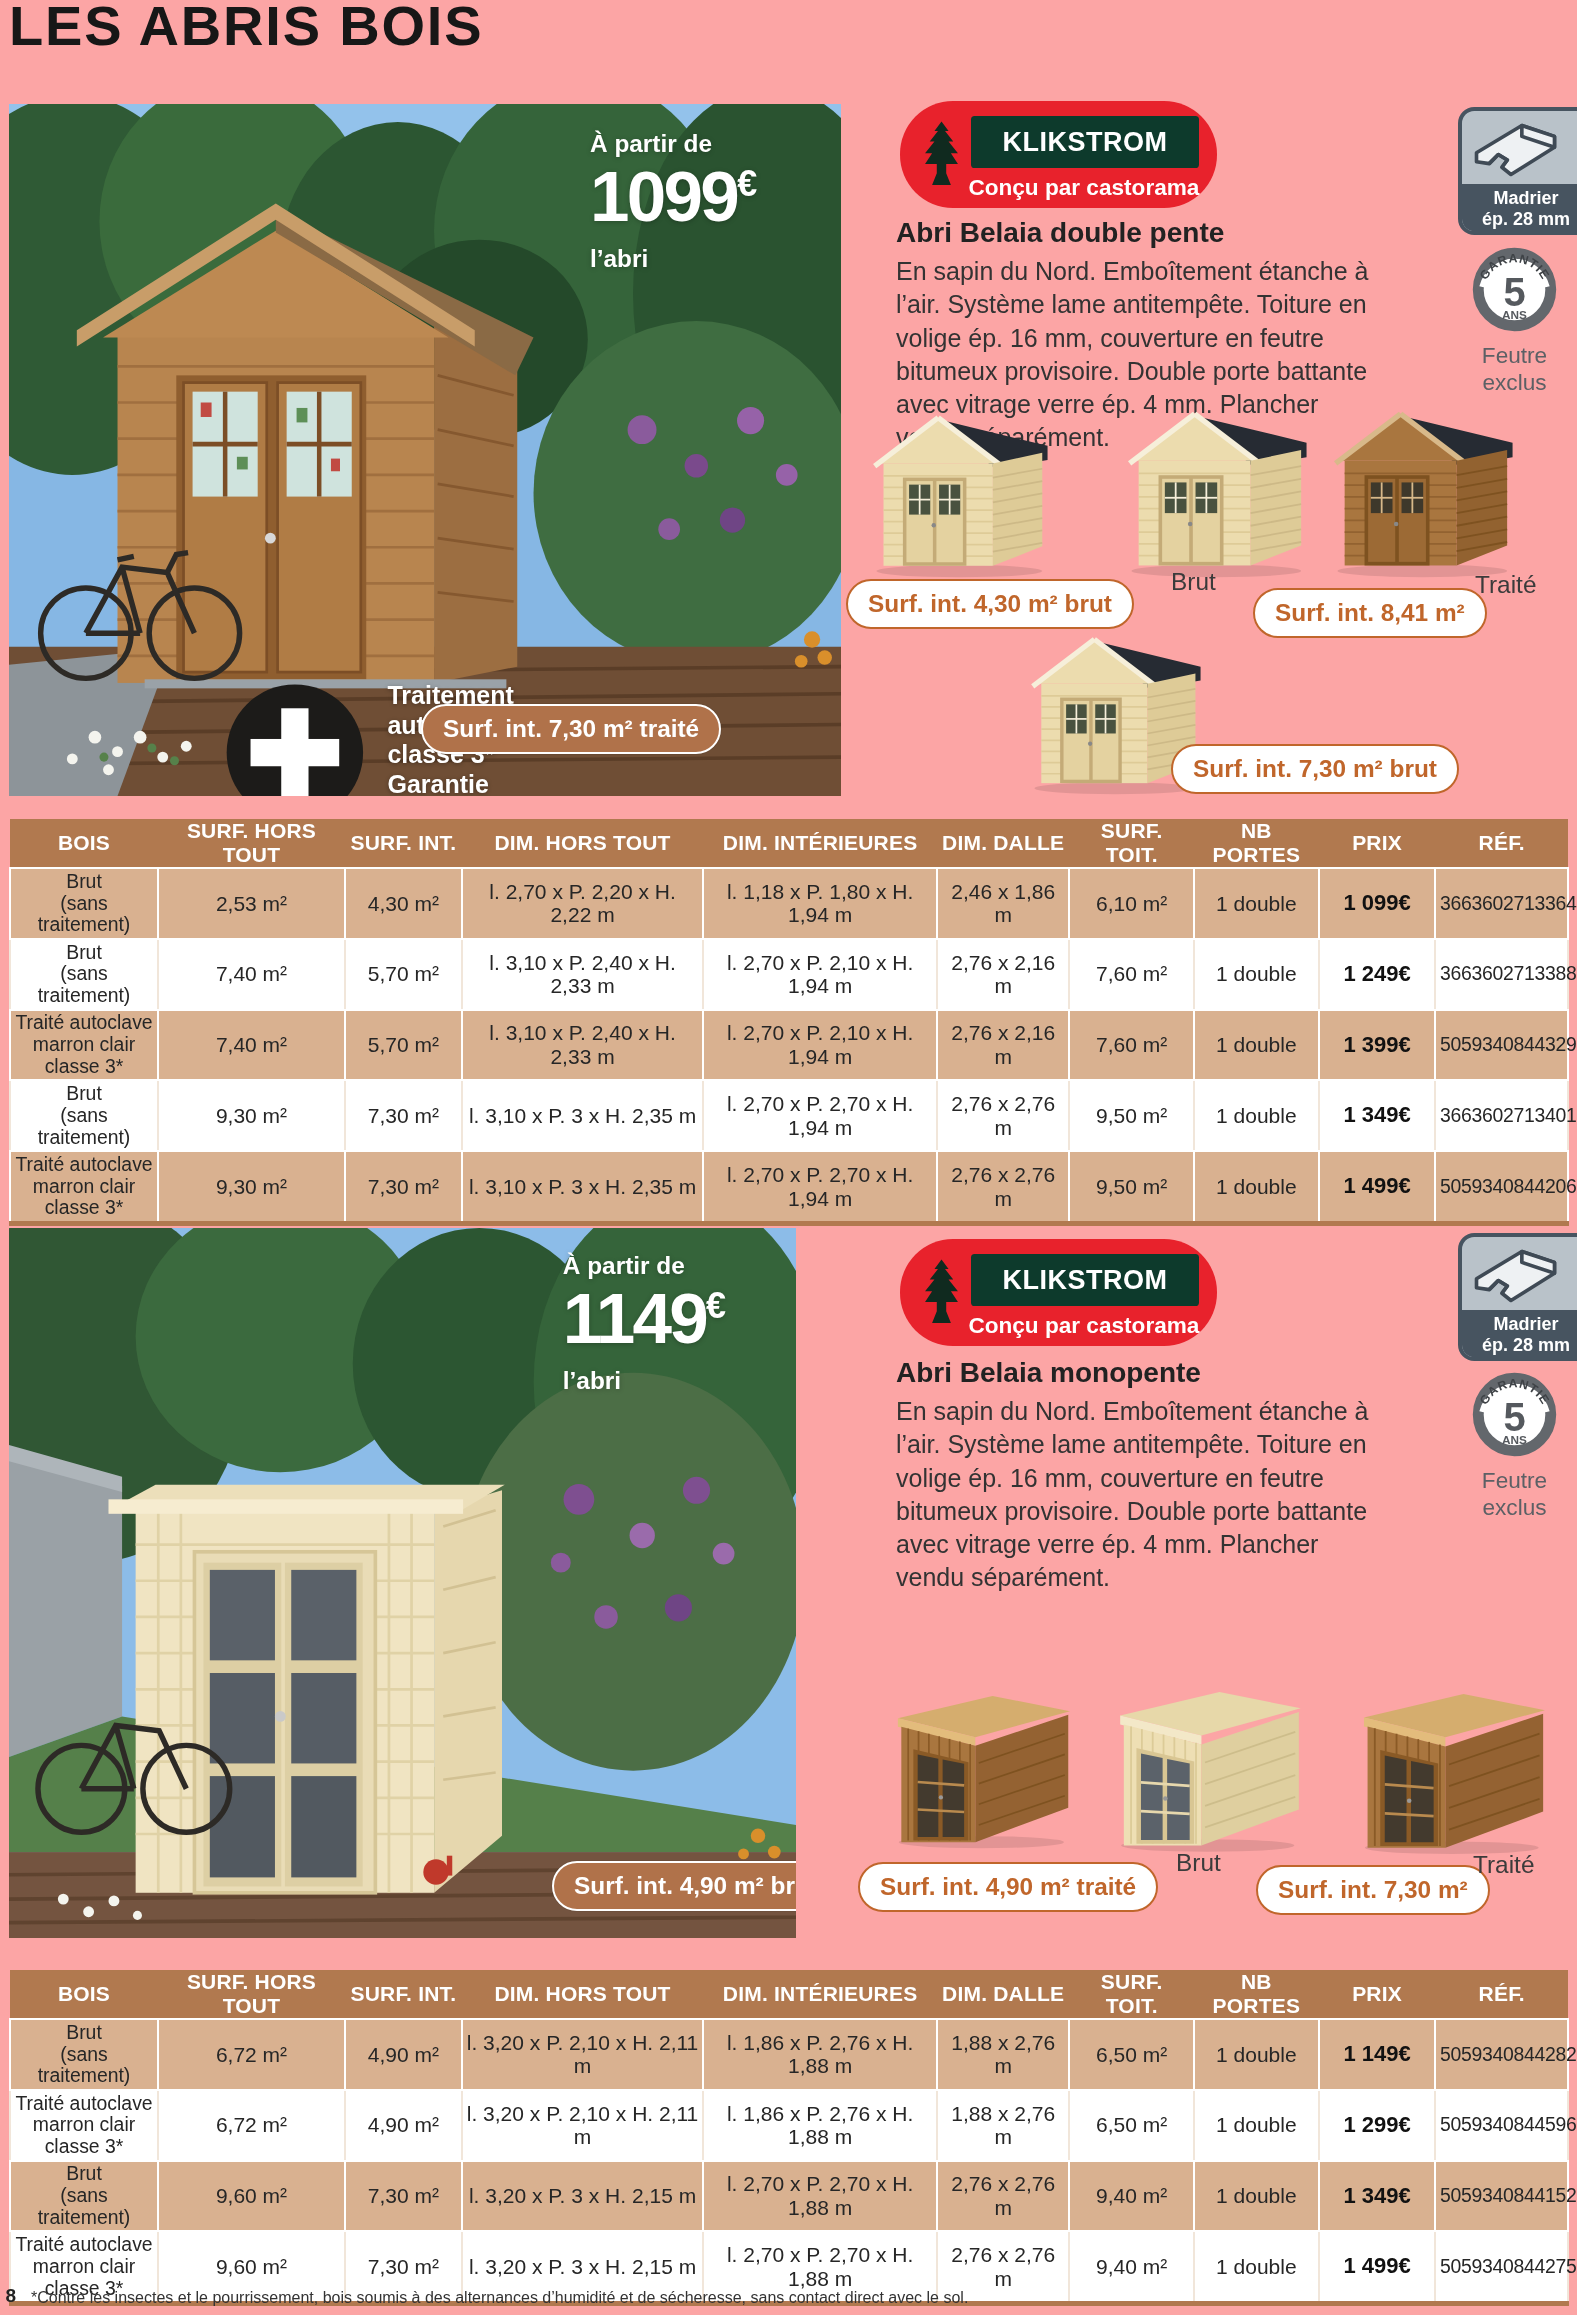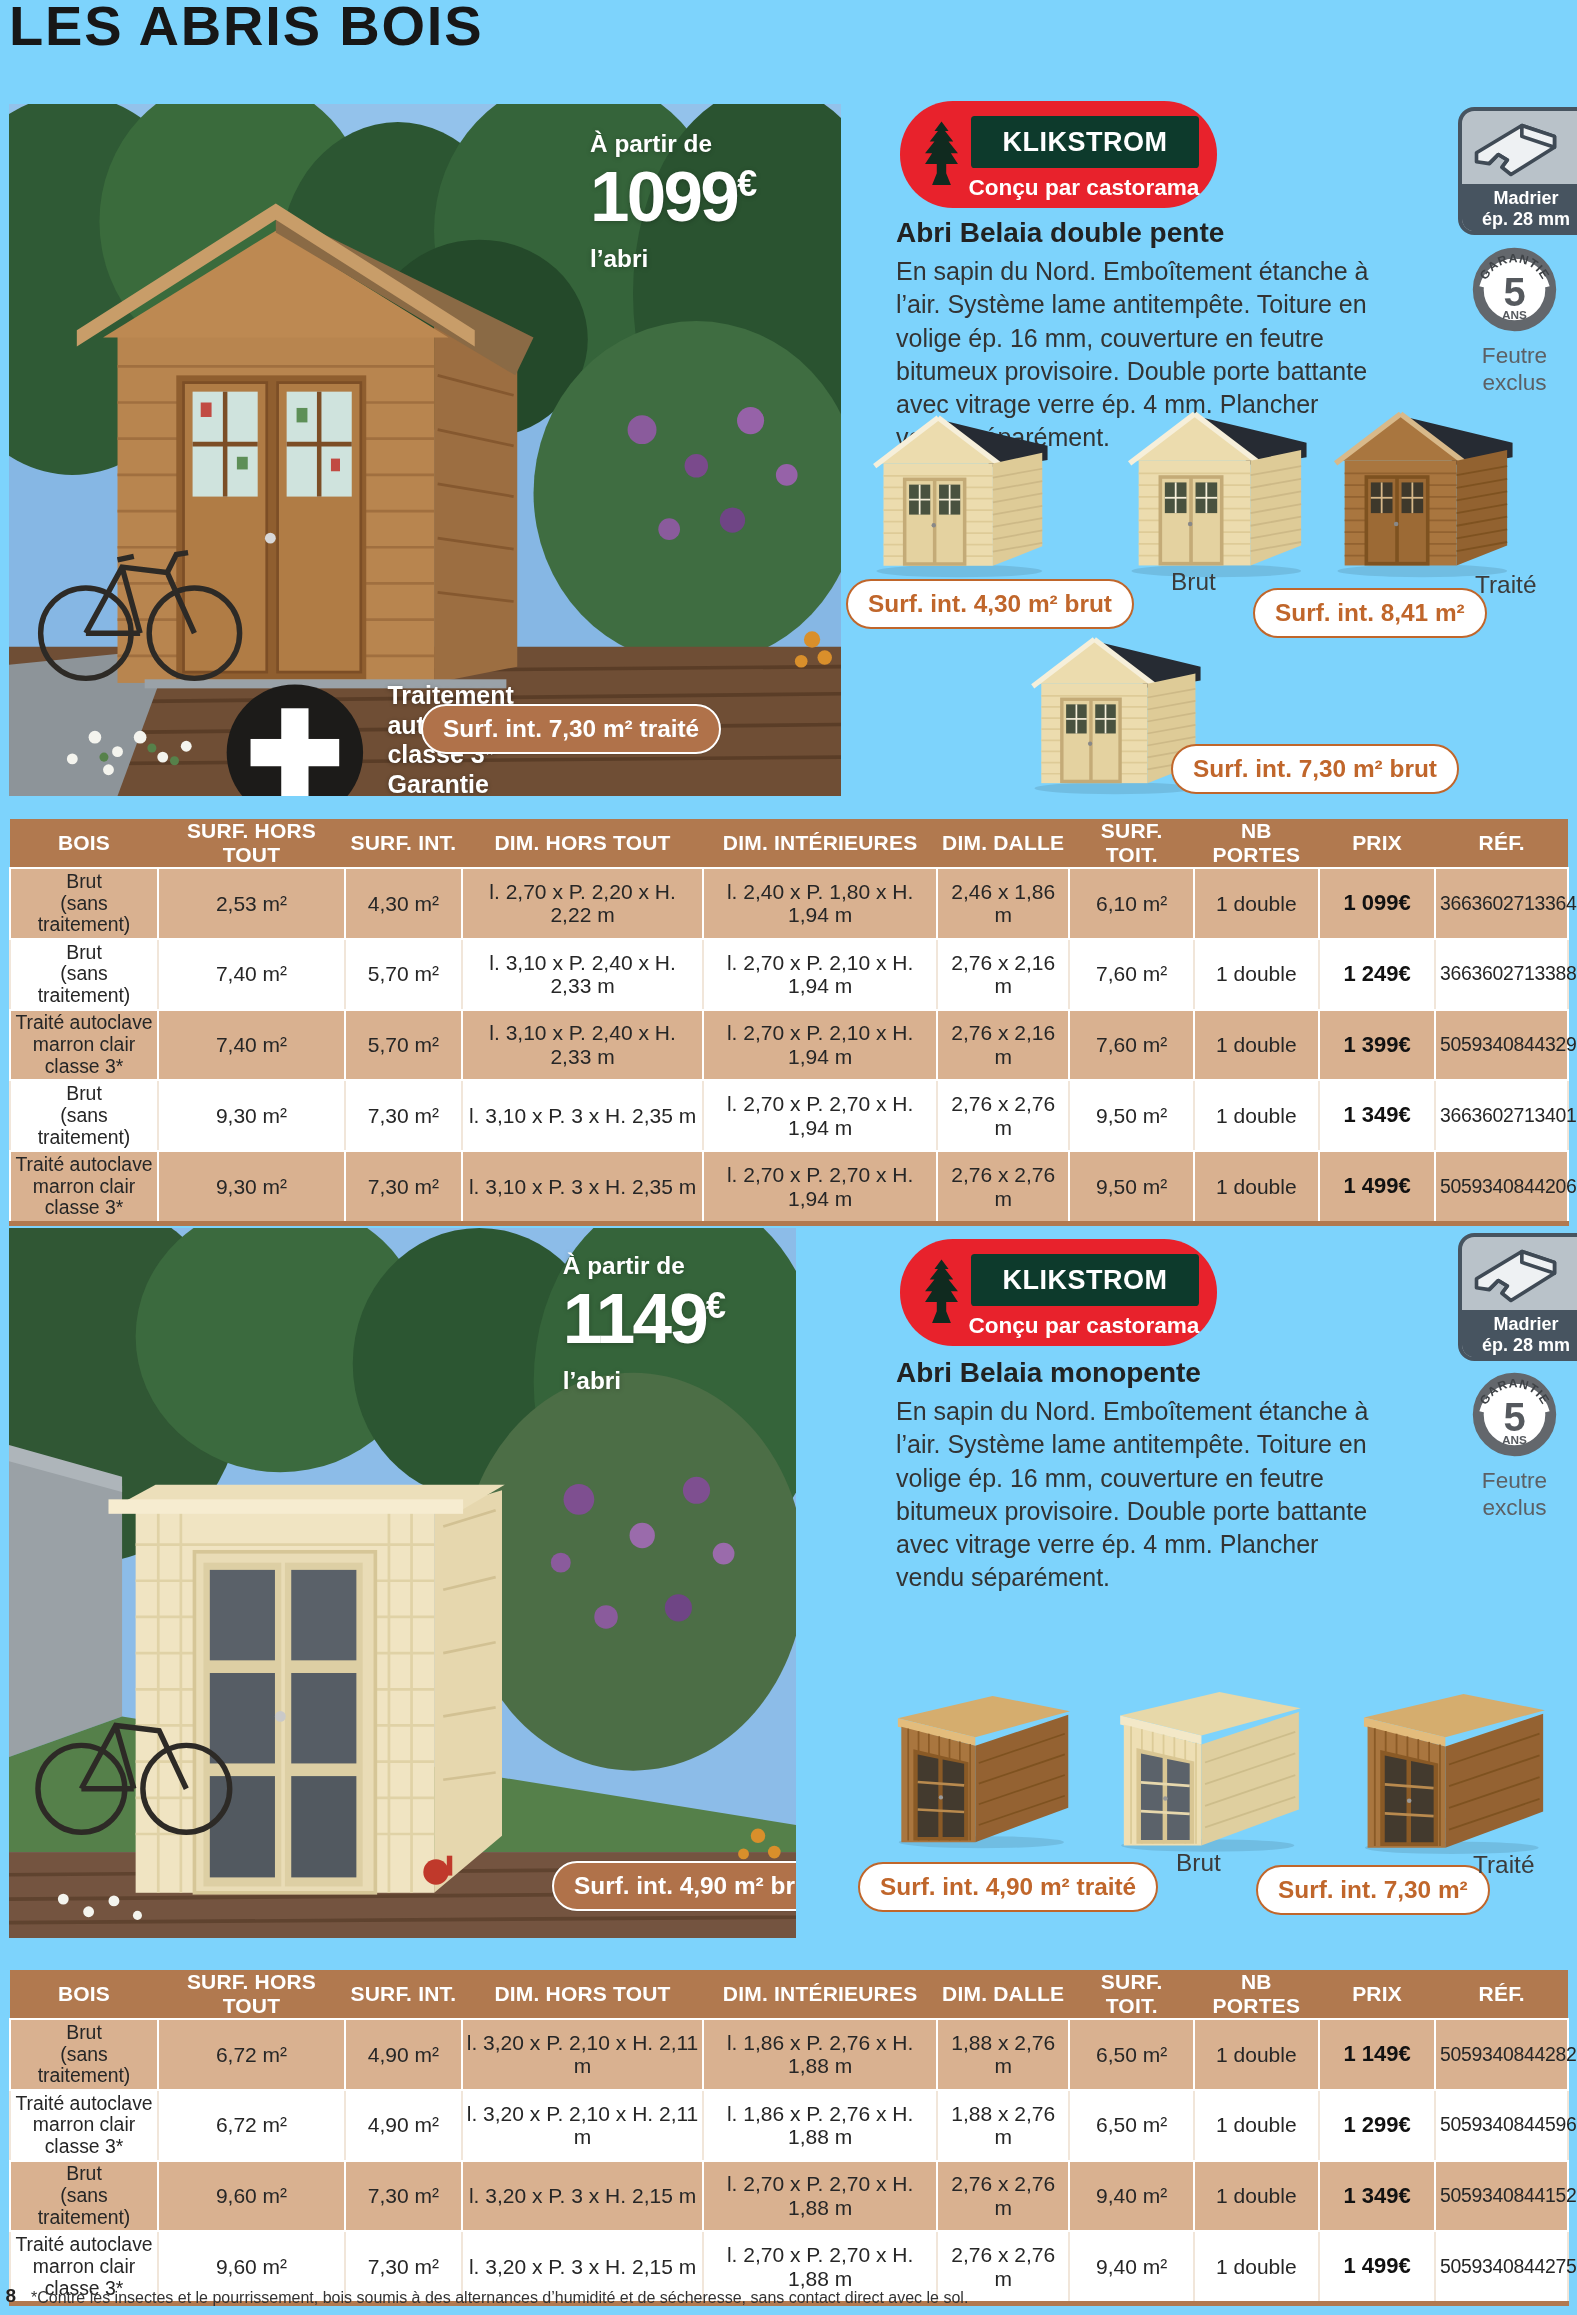--- a/index.html
+++ b/index.html
@@ -1,16 +1,16 @@
 <!DOCTYPE html>
 <html style="--accent_orange: #c0662b; --pill_brown: #b0724a; --table_header_brown: #b1794f; --table_row_tan: #d9b190; --brand_red: #e8222c; --brand_green: #0d3a2c; --badge_slate: #475460; --badge_gray: #b9c2c9; --guarantee_gray: #63676c;font-size:14.5px"><head>
 <meta charset="utf-8">
 <style>
   html,body{margin:0;padding:0;background:#fff;}
-  .page{position:relative;width:1578px;height:2316px;background:#7dd3fc;overflow:hidden;
+  .page{position:relative;width:1578px;height:2316px;background:#fca5a5;overflow:hidden;
         font-family:"Liberation Sans",sans-serif;color:#222;}
   .abs{position:absolute;}
   .pre{white-space:pre-line;}
 
   
   .page-title{left:9px;top:-7.2px;font-size:56px;font-weight:bold;letter-spacing:1.8px;color:#171717;}
 
   
   .photo{overflow:hidden;background:#7fb2e0;}
   .photo svg{display:block;width:100%;height:100%;}
@@ -440,21 +440,21 @@
             <th>RÉF.</th>
           </tr>
         </thead>
         <tbody>
           <tr class="tan">
             <td class="c-bois">Brut
 (sans traitement)</td>
             <td>2,53 m²</td>
             <td>4,30 m²</td>
             <td>l. 2,70 x P. 2,20 x H. 2,22 m</td>
-            <td>l. 2,40 x P. 1,80 x H. 1,94 m</td>
+            <td>l. 1,18 x P. 1,80 x H. 1,94 m</td>
             <td>2,46 x 1,86 m</td>
             <td>6,10 m²</td>
             <td>1 double</td>
             <td class="c-prix">1 099€</td>
             <td class="c-ref">3663602713364</td>
           </tr>
           <tr class="white">
             <td class="c-bois">Brut
 (sans traitement)</td>
             <td>7,40 m²</td>

